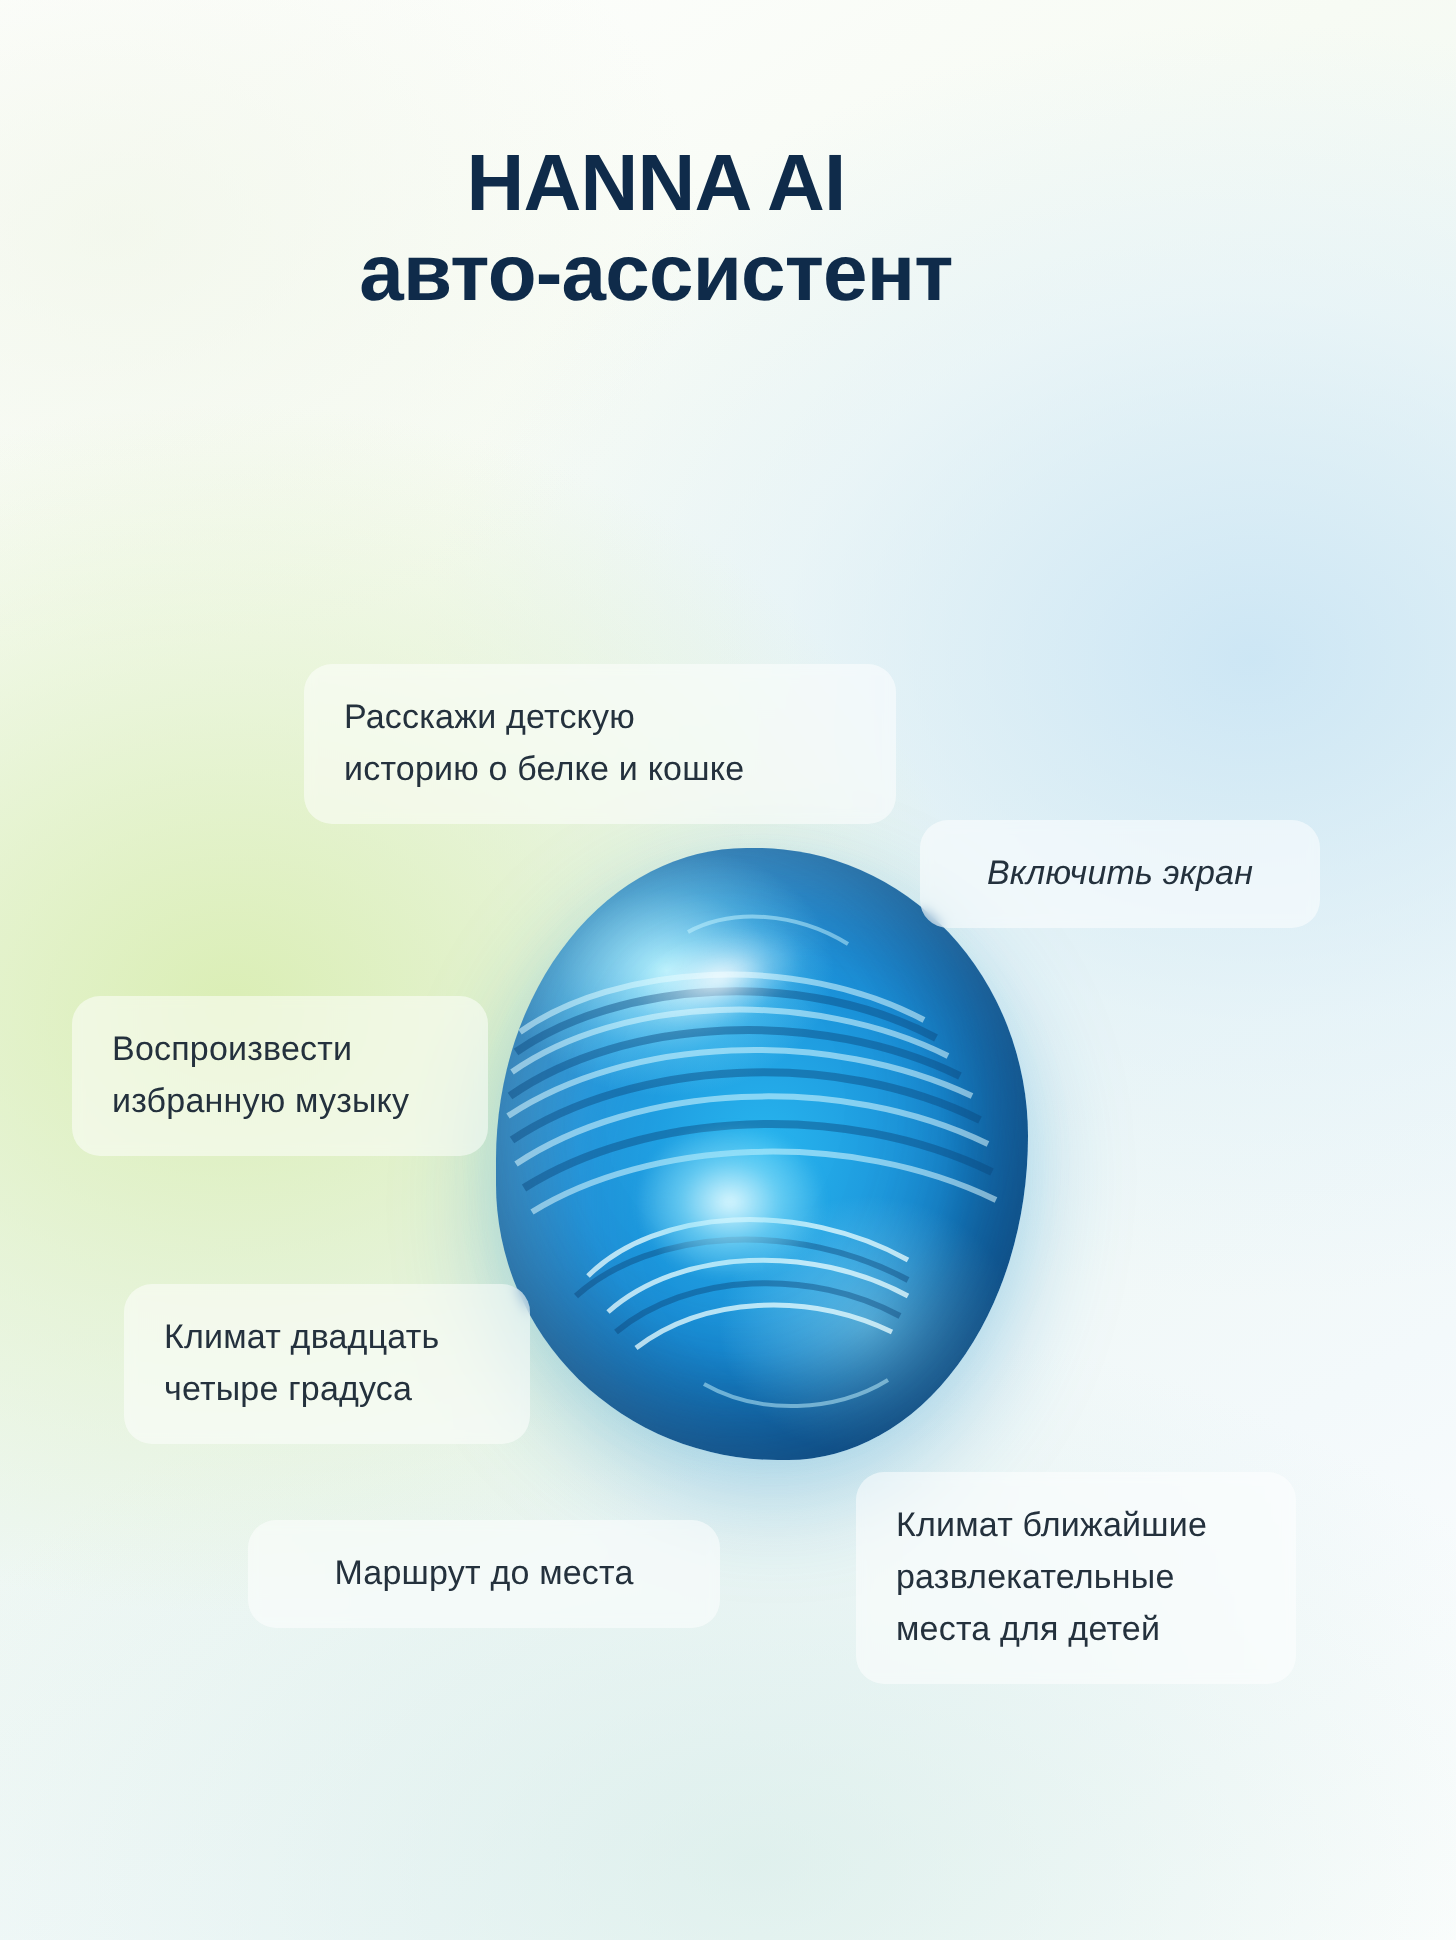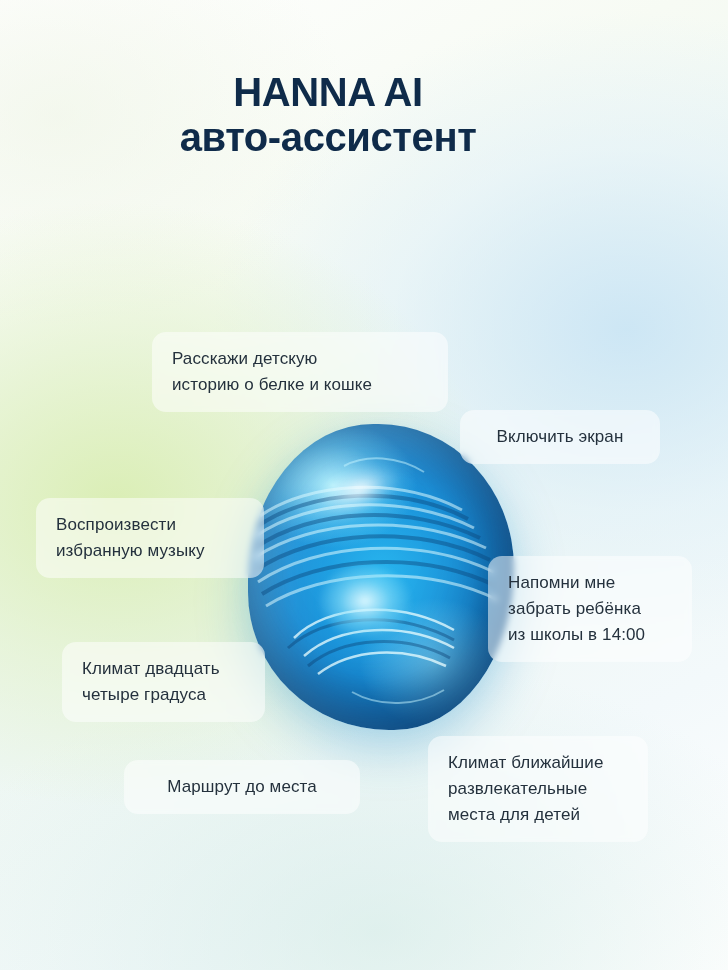--- a/index.html
+++ b/index.html
@@ -109,22 +109,22 @@
     background: rgba(255,255,255,0.52);
     color: #24313d;
     font-size: 17px;
     line-height: 26px;
     letter-spacing: 0.1px;
     white-space: pre-line;
     backdrop-filter: blur(3px);
   }
 
   .chip--story      { left: 108px; top: 332px;  width: 296px; margin-left: 44px; }
-  .chip--screen     { left: 460px; top: 410px;  width: 200px; text-align: center; }
-  .chip--music      { left: 36px;  top: 498px;  width: 228px; }
+  .chip--screen     { left: 460px; top: 410px;  width: 200px; text-align: center; font-style: italic; }
+  .chip--music      { left: 36px;  top: 498px;  width: 208px; }
   .chip--remind     { left: 488px; top: 556px;  width: 204px; }
   .chip--climate    { left: 62px;  top: 642px;  width: 203px; }
   .chip--route      { left: 124px; top: 760px;  width: 236px; text-align: center; }
   .chip--places     { left: 428px; top: 736px;  width: 220px; }
 </style>
 </head>
 <body>
 
 <div class="poster">
 
@@ -167,23 +167,20 @@
       <div class="orb-spec"></div>
       <div class="orb-core"></div>
     </div>
   </div>
 
   <div class="chip chip--story">Расскажи детскую
 историю о белке и кошке</div>
   <div class="chip chip--screen">Включить экран</div>
   <div class="chip chip--music">Воспроизвести
 избранную музыку</div>
-  <div class="chip chip--remind">Напомни мне
-забрать ребёнка
-из школы в 14:00</div>
   <div class="chip chip--climate">Климат двадцать
 четыре градуса</div>
   <div class="chip chip--route">Маршрут до места</div>
   <div class="chip chip--places">Климат ближайшие
 развлекательные
 места для детей</div>
 
 </div>
 
 </body></html>

